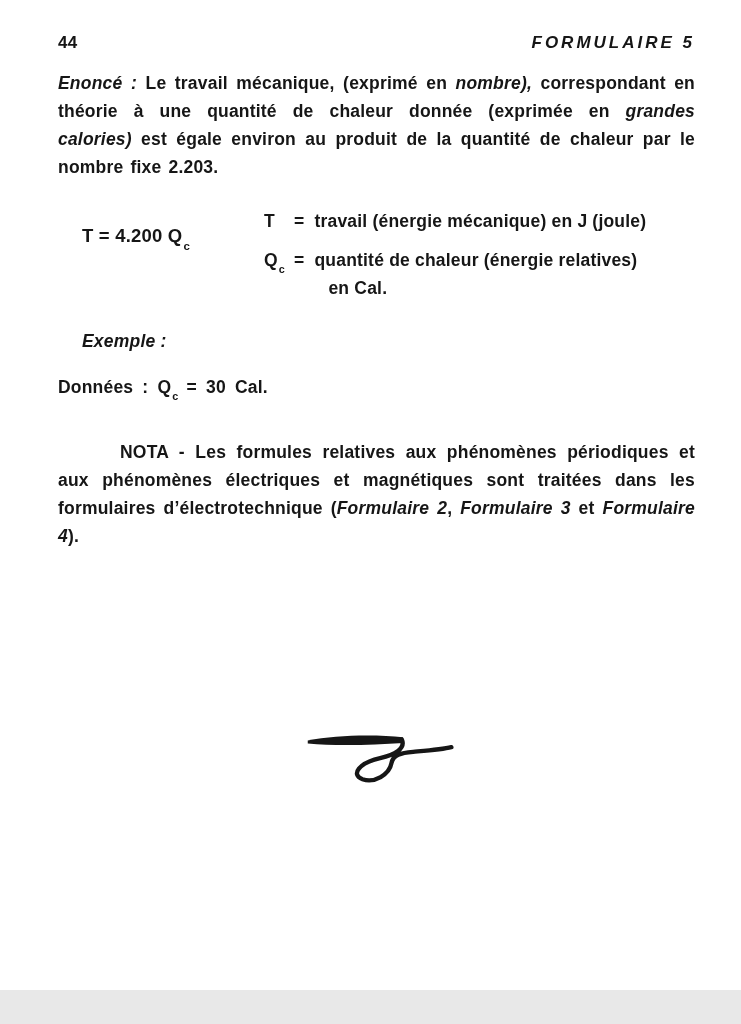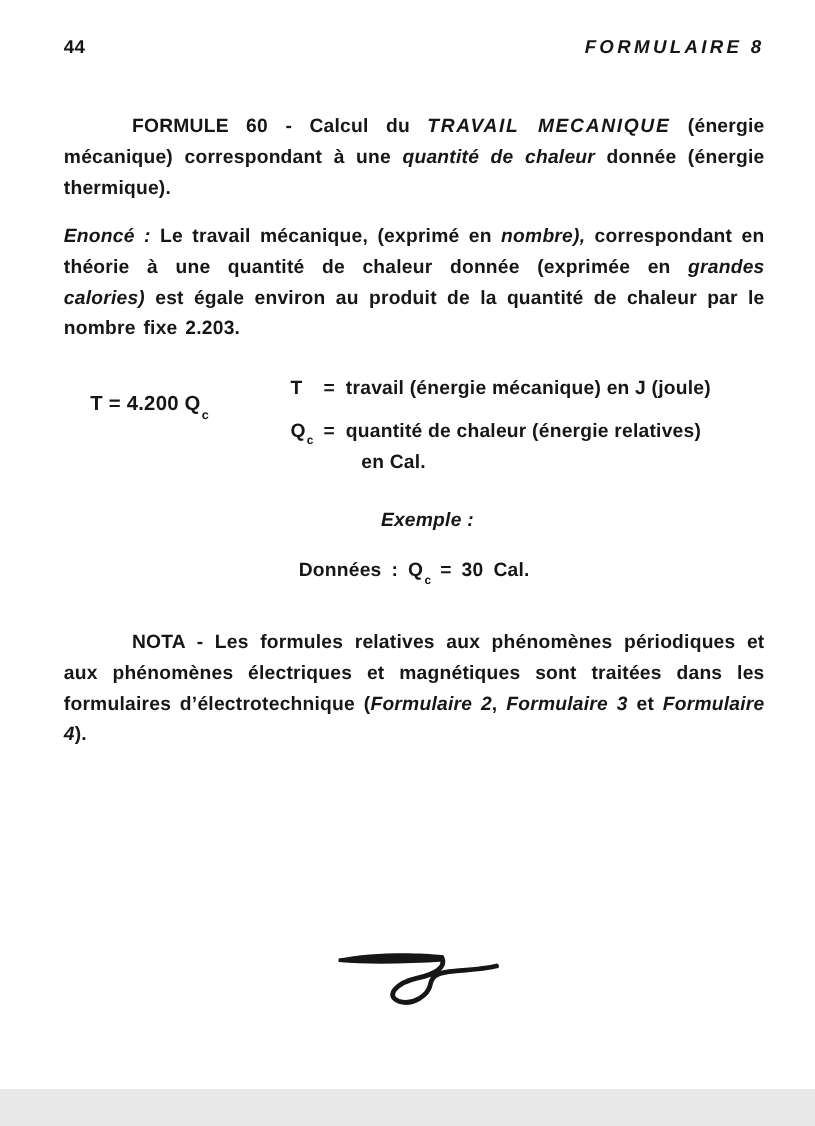--- a/index.html
+++ b/index.html
@@ -22,21 +22,21 @@
     display: flex;
     justify-content: space-between;
     align-items: baseline;
     padding-top: 33px;
     font-size: 17px;
   }
   .running-title {
     font-style: italic;
     letter-spacing: 3px;
   }
-  p { margin: 0; text-align: center; }
+  p { margin: 0; }
   .para {
     text-align: justify;
     line-height: 28px;
     word-spacing: 2px;
   }
   .indent { text-indent: 62px; }
   .title-para { margin-top: 47px; }
   .enonce-para { margin-top: 16px; }
   .it { font-style: italic; }
   .wide { letter-spacing: 1.5px; }
@@ -81,24 +81,23 @@
   }
   .flourish-wrap svg { display: inline-block; }
 </style>
 </head>
 <body>
 
 <div class="page">
 
   <div class="header">
     <span>44</span>
-    <span class="running-title">FORMULAIRE 8</span>
+    <span class="running-title">FORMULAIRE 5</span>
   </div>
 
-  <p class="para indent title-para"><span>FORMULE 60</span><span> - Calcul du </span><span class="it wide">TRAVAIL MECANIQUE</span><span> (énergie mécanique) correspondant à une </span><span class="it">quantité de chaleur</span><span> donnée (énergie thermique).</span></p>
 
   <p class="para enonce-para"><span class="it">Enoncé :</span><span> Le travail mécanique, (exprimé en </span><span class="it">nombre),</span><span> correspondant en théorie à une quantité de chaleur donnée (exprimée en </span><span class="it">grandes calories)</span><span> est égale environ au produit de la quantité de chaleur par le nombre fixe 2.203.</span></p>
 
   <div class="formula-row">
     <div class="formula"><span>T = 4.200 Q</span><sub>c</sub></div>
     <div class="defs">
       <div class="def">
         <span class="def-sym"><span>T</span><sub></sub></span>
         <span class="def-eq">=</span>
         <span class="def-text"><span>travail (énergie mécanique) en J (joule)</span></span>

